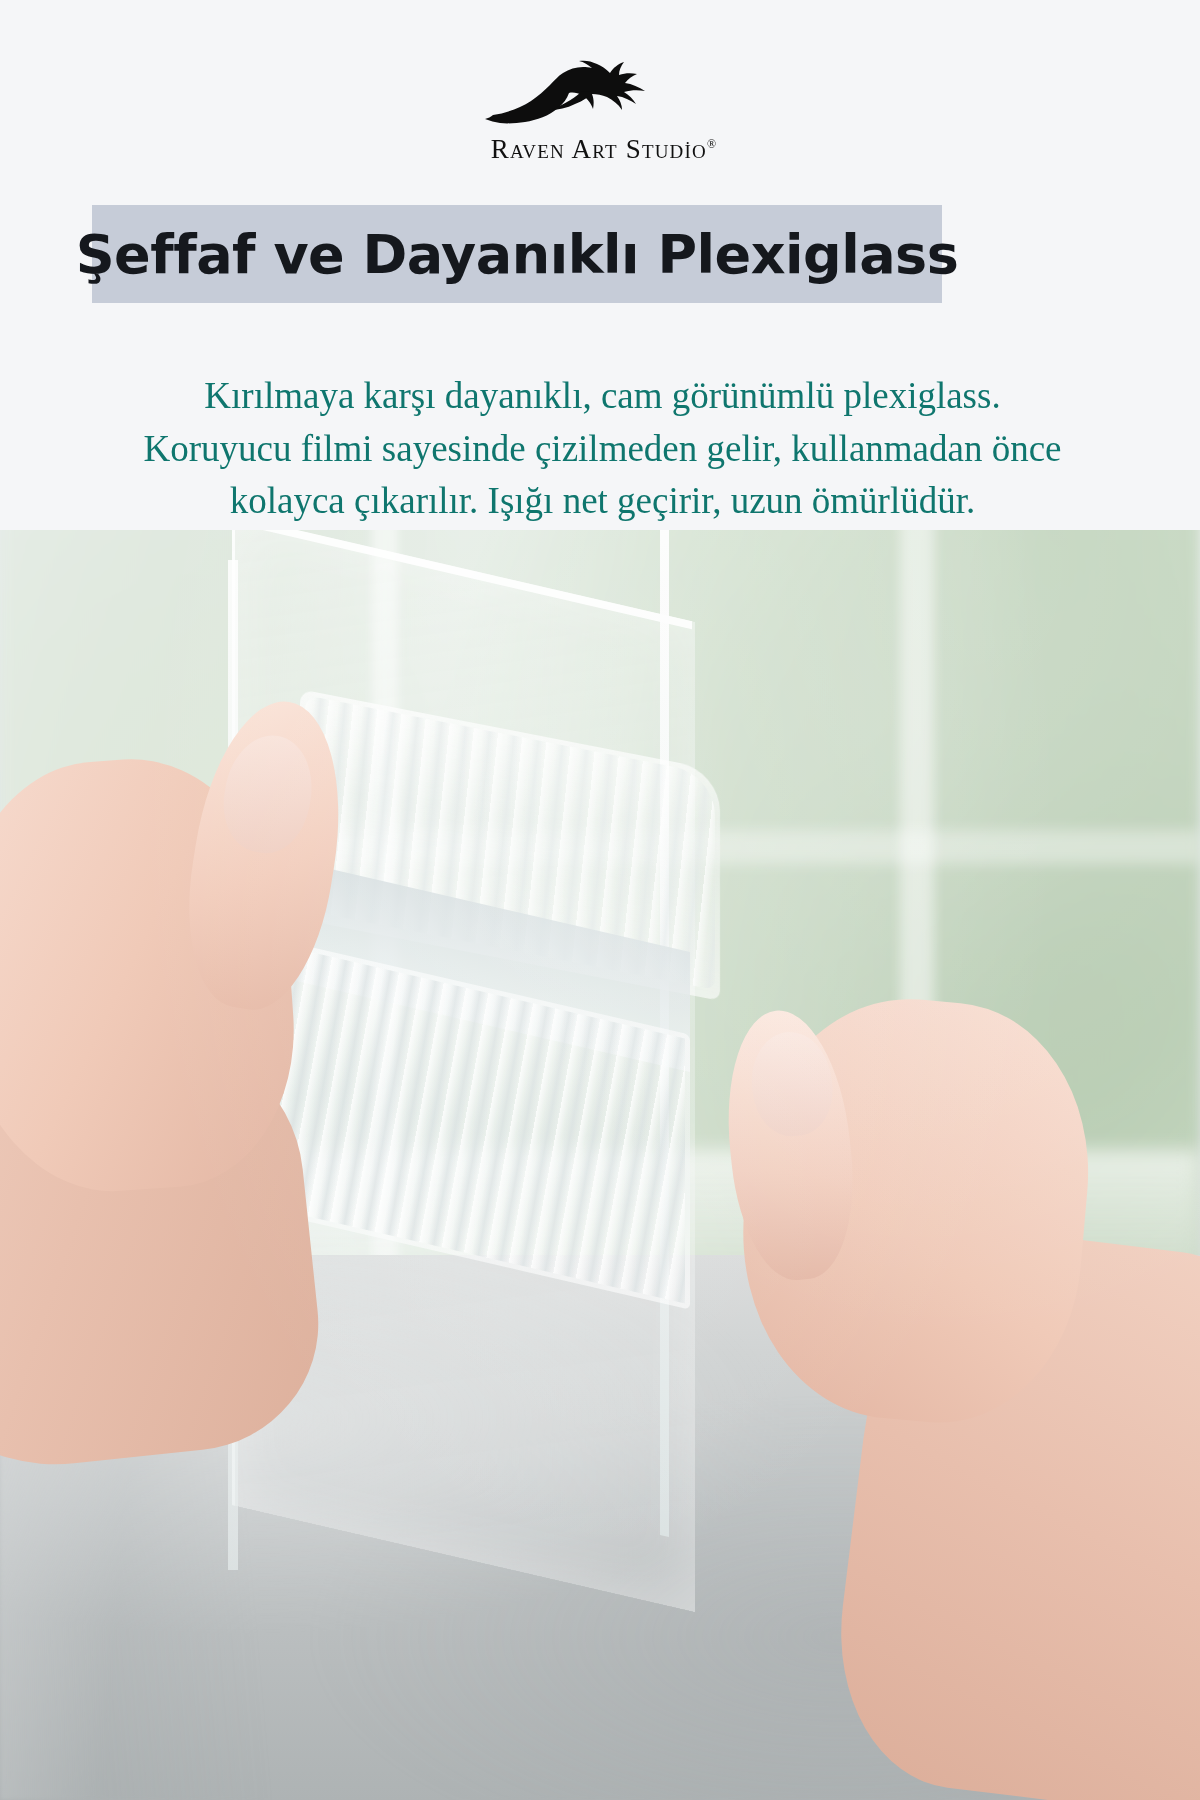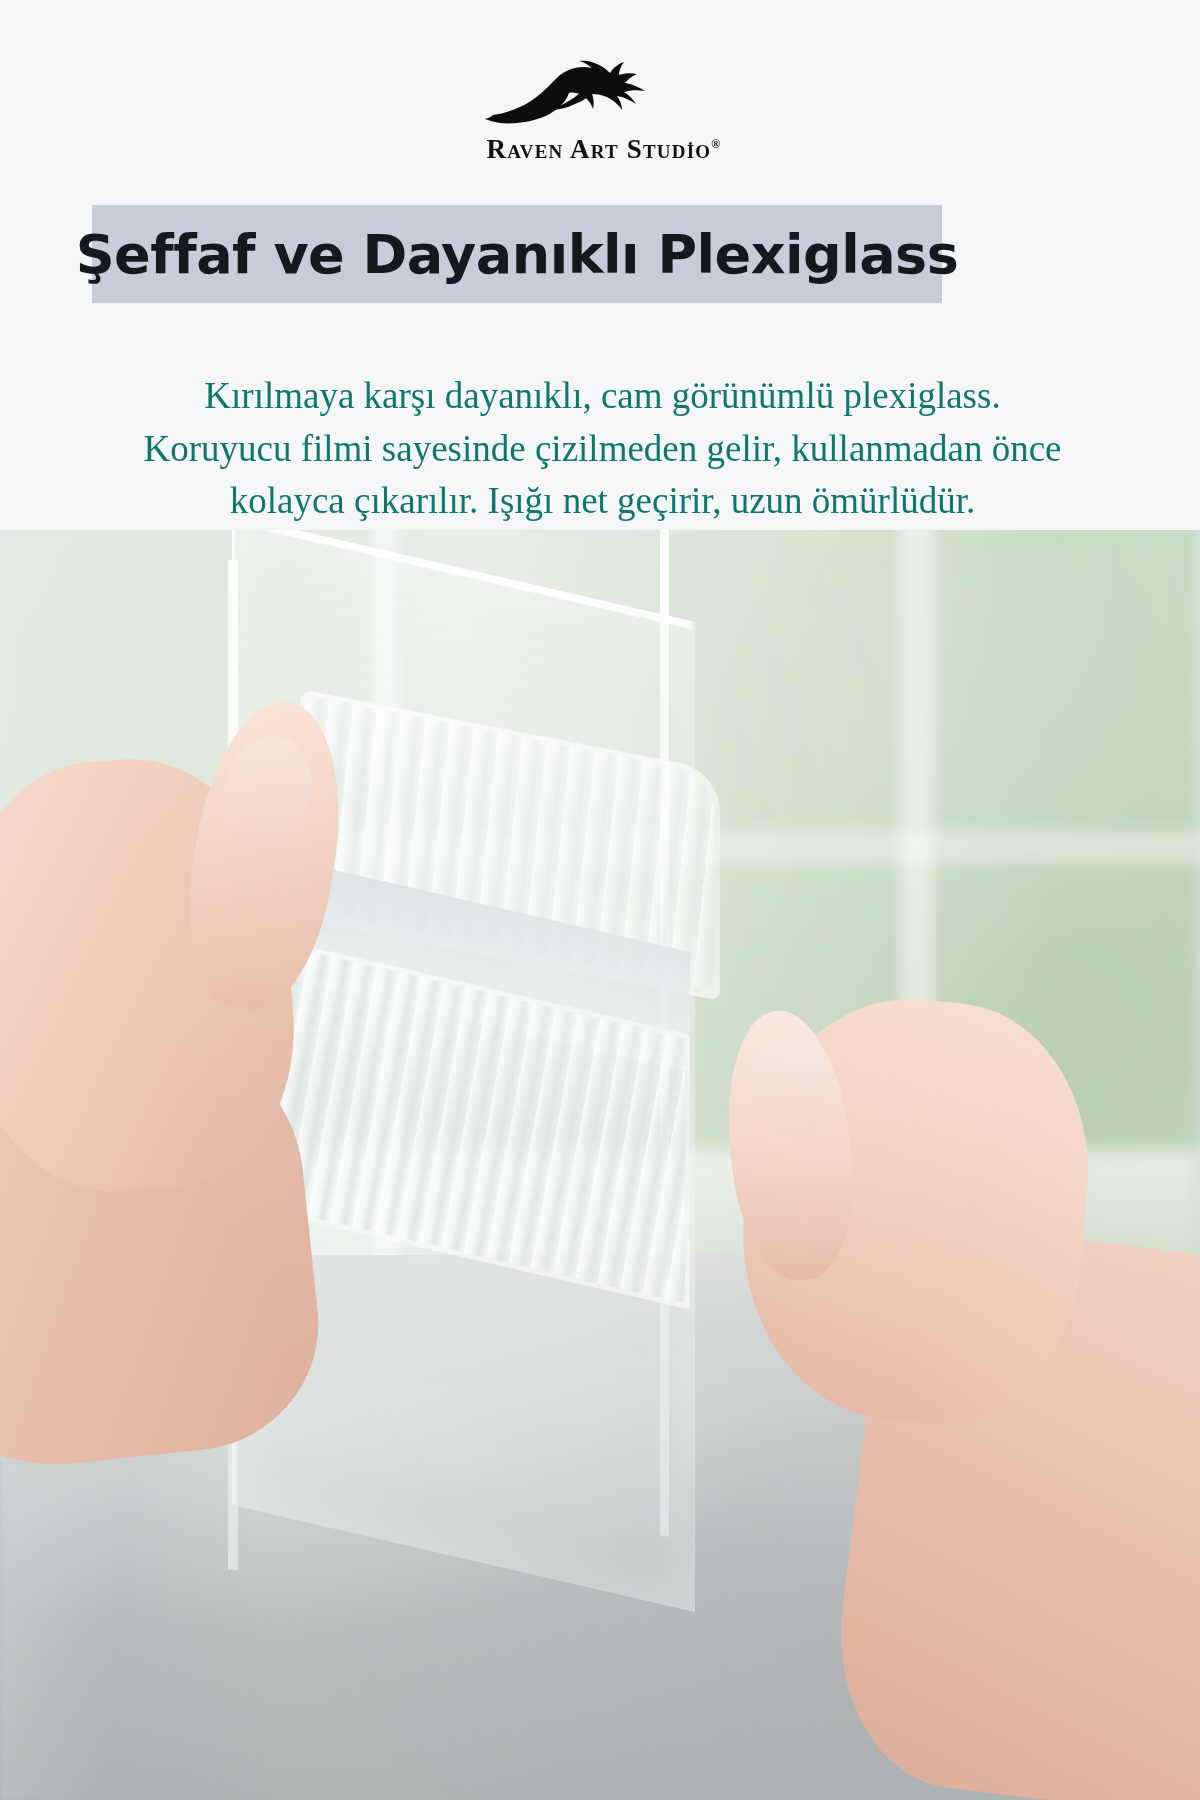--- a/index.html
+++ b/index.html
@@ -47,21 +47,21 @@
     width: 230px;
     height: 80px;
   }
 
   .brand-name {
     font-family: "Liberation Serif", serif;
     font-size: 27px;
     letter-spacing: 1.2px;
     color: #111111;
     font-variant: small-caps;
-    font-weight: 700;
+    font-weight: 400;
     white-space: nowrap;
     padding-left: 8px;
   }
   .brand-name sup {
     font-size: 12px;
     vertical-align: super;
   }
 
   .title-band {
     position: absolute;

